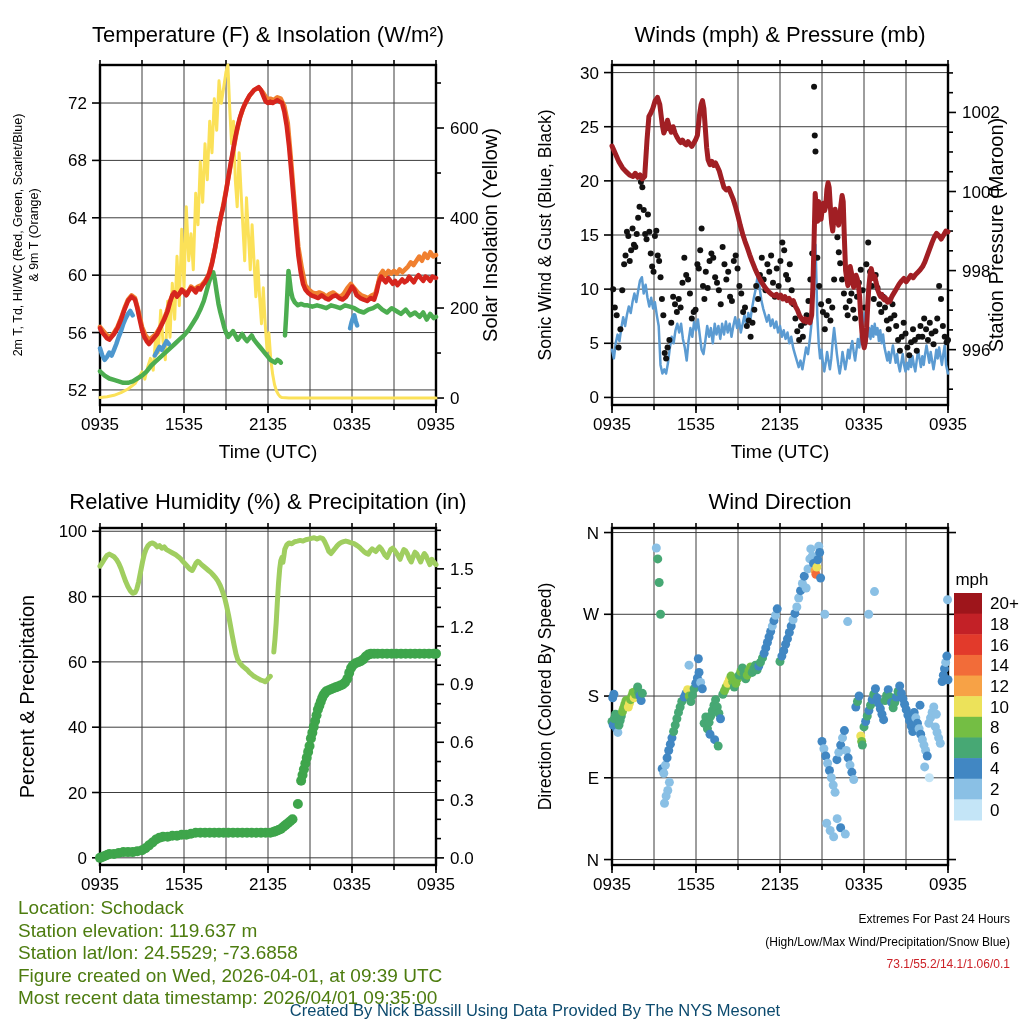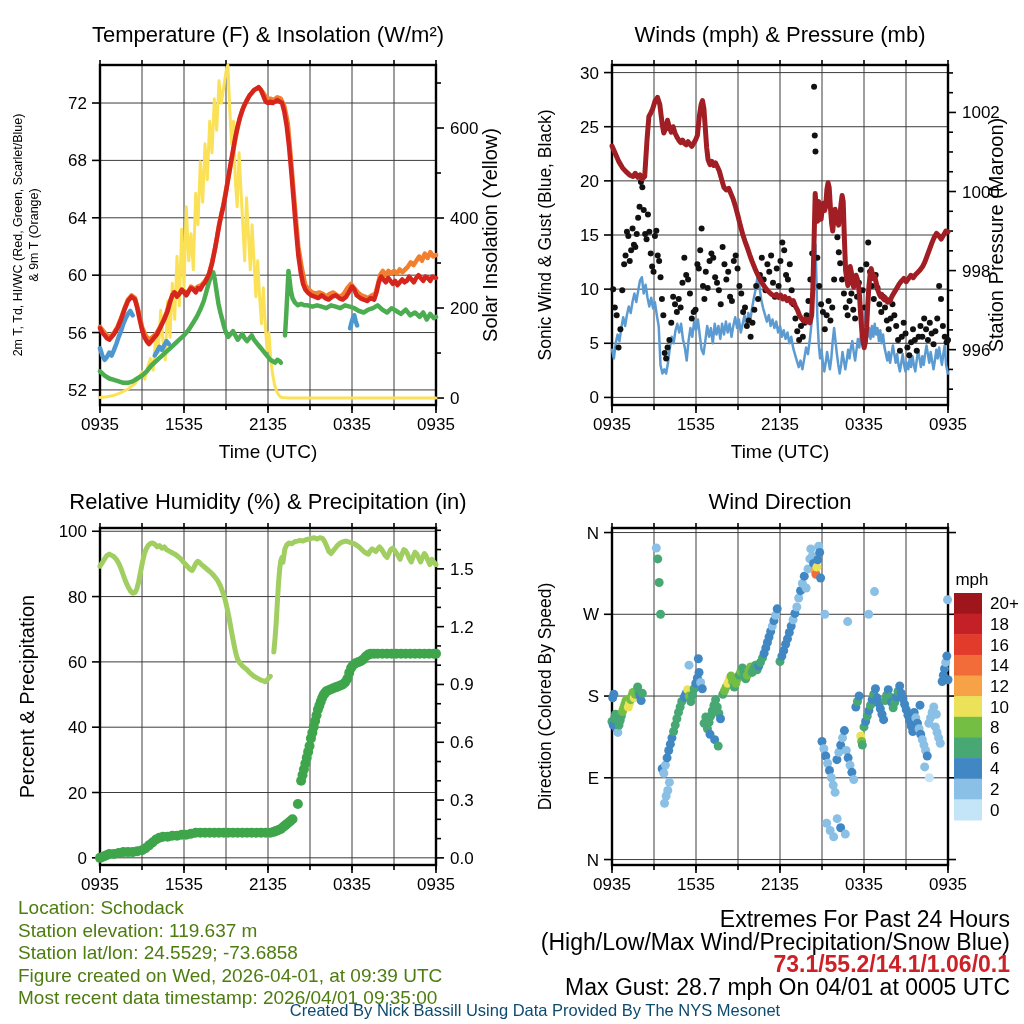--- a/index.html
+++ b/index.html
@@ -1,21 +1,21 @@
 <!DOCTYPE html>
 <html><head>
 <meta charset="utf-8">
 <style>
   html,body{margin:0;padding:0;background:#fff;}
   #page{position:relative;width:1024px;height:1024px;background:#ffffff;overflow:hidden;
         font-family:"Liberation Sans",sans-serif;}
   #chart-canvas{position:absolute;left:0;top:0;}
   .footer-left{position:absolute;left:18px;top:897px;font-size:19px;line-height:22.5px;color:#4d7c0f;}
-  .footer-right{position:absolute;right:14px;top:908px;text-align:right;font-size:23px;line-height:22.5px;color:#000;}
-  .footer-right .extremes{font-weight:bold;}
+  .footer-right{position:absolute;right:14px;top:908px;text-align:right;font-size:12px;line-height:22.5px;color:#000;}
+  .footer-right .extremes{font-weight:normal;}
   .footer-credit{position:absolute;left:46px;right:0;top:1001px;text-align:center;color:#0c4a6e;font-size:16.5px;}
 </style>
 </head>
 <body>
 
 <div id="page">
   <svg id="chart-canvas" width="1024" height="1024">
       <g>
         <g stroke="#3c3c3c" stroke-width="1">
           <line x1="142" x2="142" y1="65" y2="405"></line>
@@ -905,17 +905,16 @@
     <div>Station elevation: 119.637 m</div>
     <div>Station lat/lon: 24.5529; -73.6858</div>
     <div>Figure created on Wed, 2026-04-01, at 09:39 UTC</div>
     <div>Most recent data timestamp: 2026/04/01 09:35:00</div>
   </div>
 
   <div class="footer-right">
     <div>Extremes For Past 24 Hours</div>
     <div>(High/Low/Max Wind/Precipitation/Snow Blue)</div>
     <div class="extremes" style="color: rgb(204, 33, 39);">73.1/55.2/14.1/1.06/0.1</div>
-    <div>Max Gust: 28.7 mph On 04/01 at 0005 UTC</div>
   </div>
 
   <div class="footer-credit">Created By Nick Bassill Using Data Provided By The NYS Mesonet</div>
 </div>
 
 </body></html>

